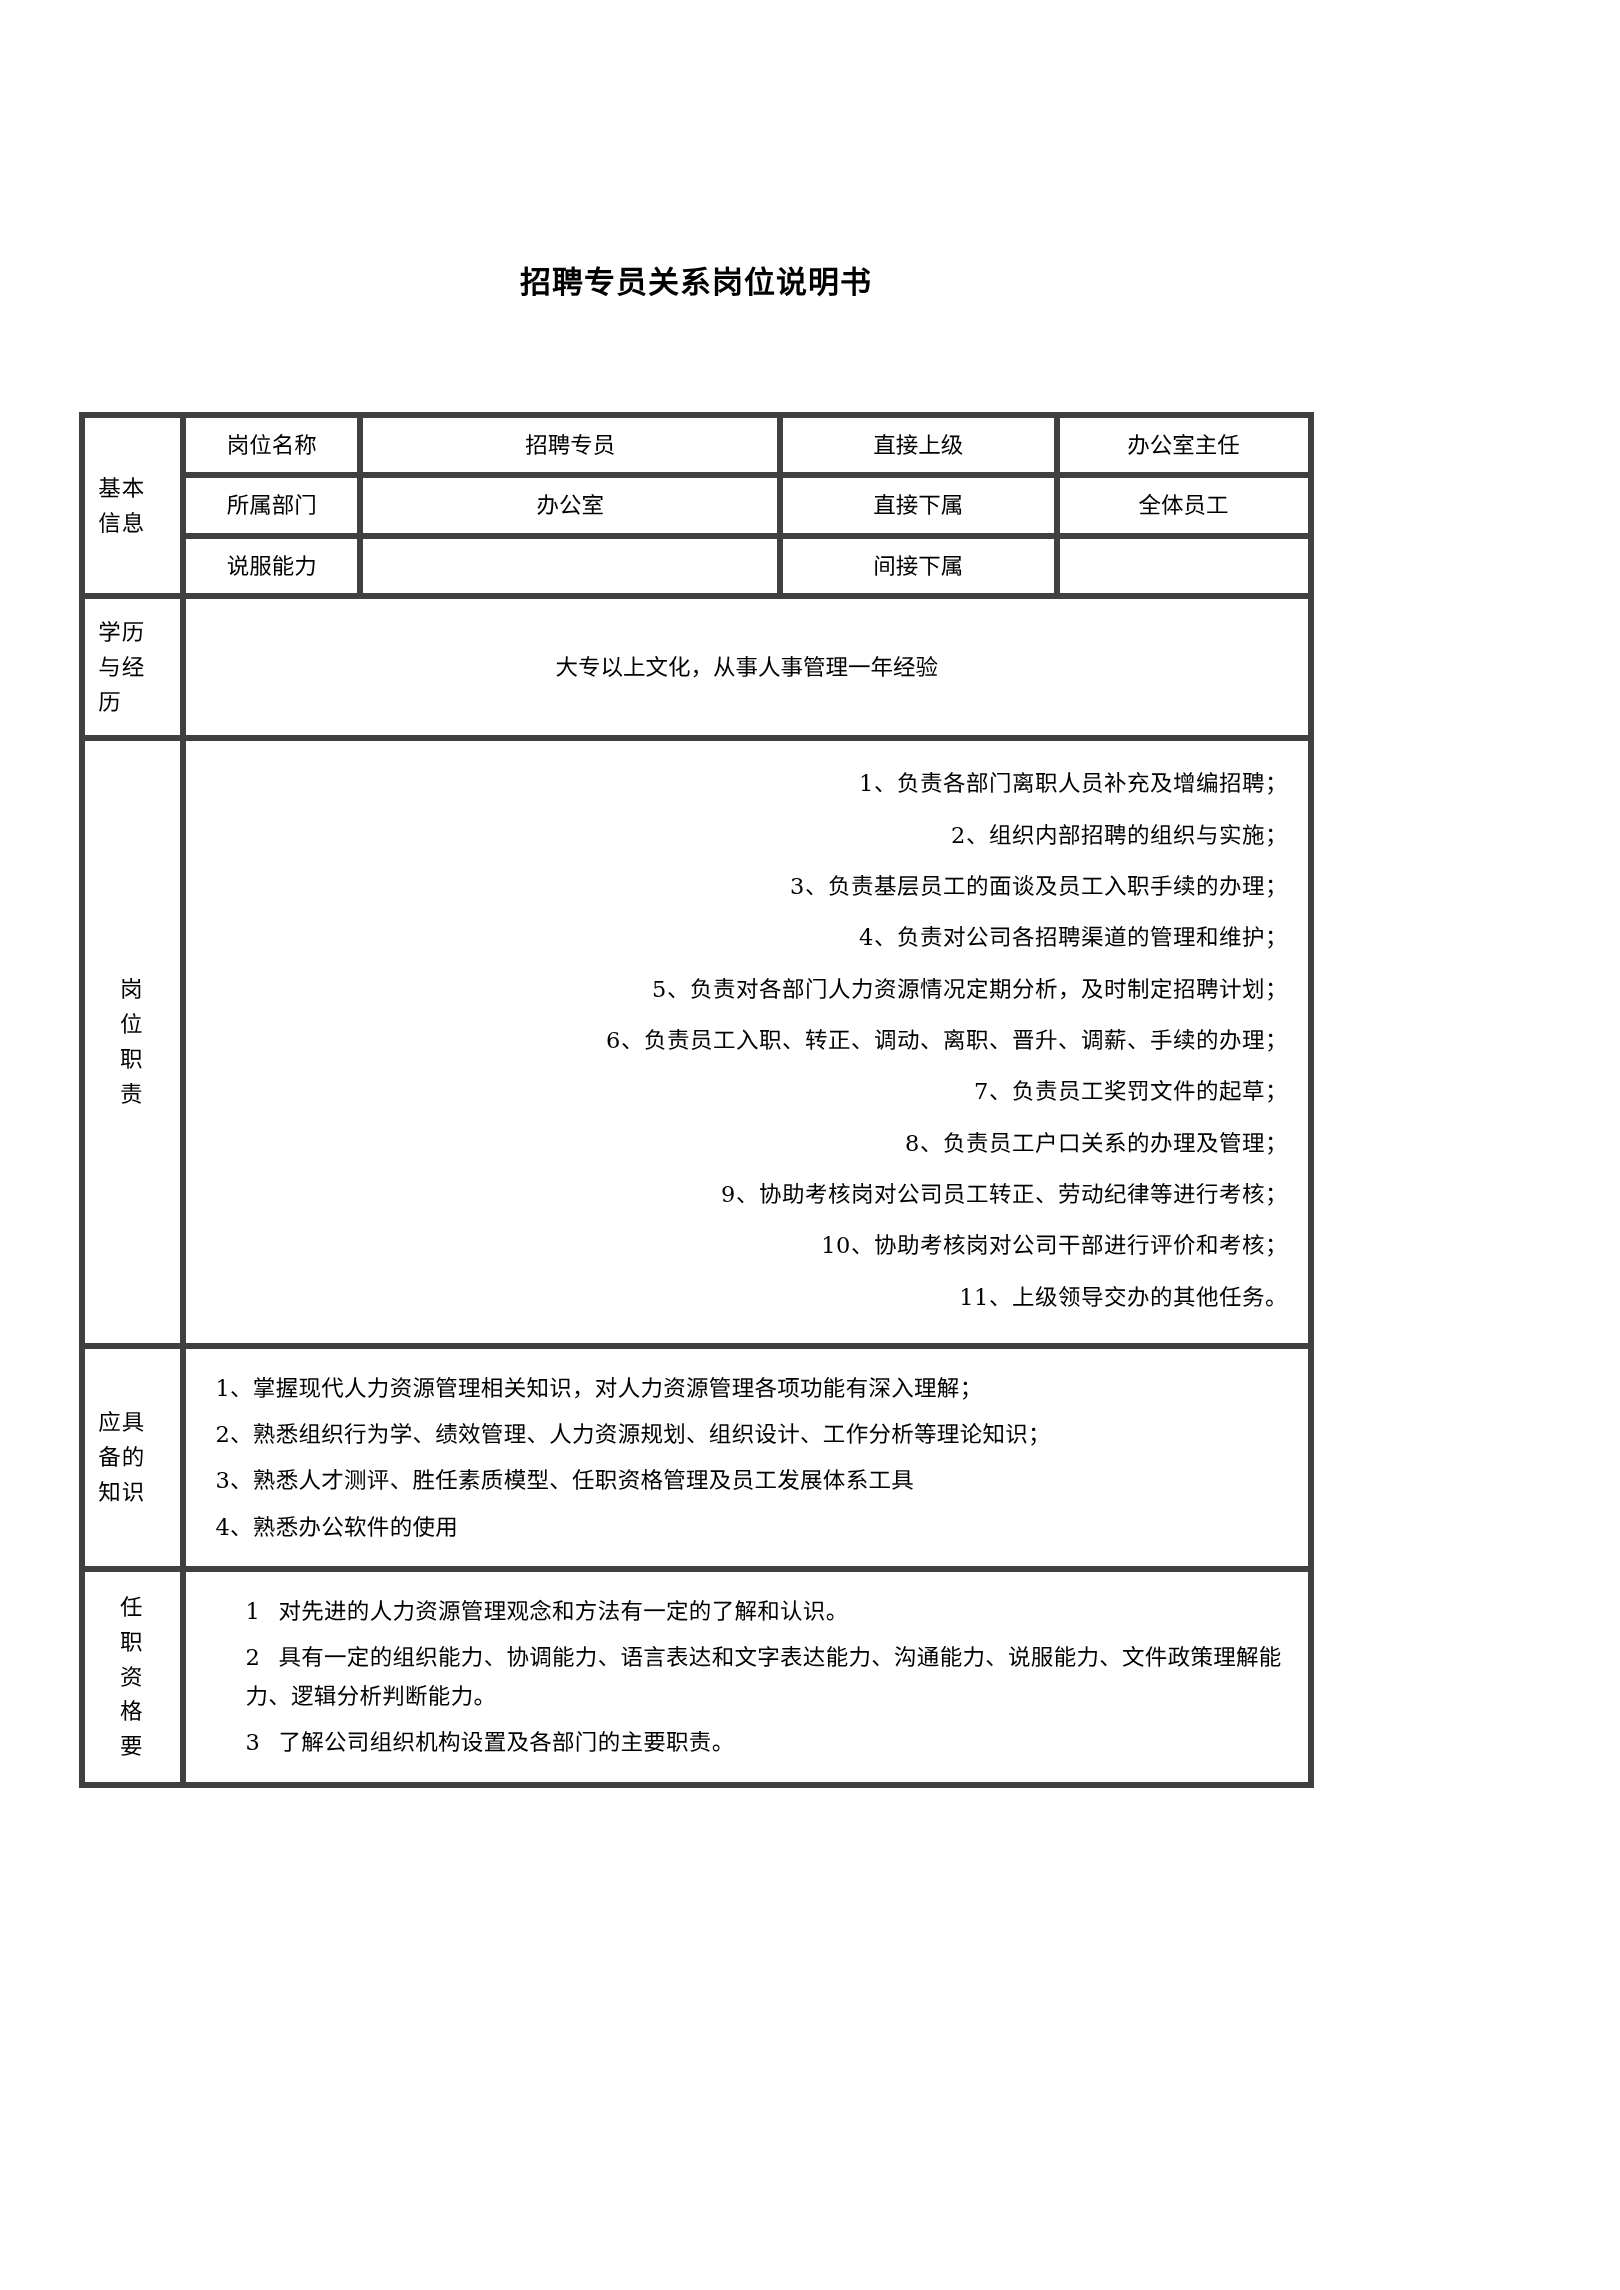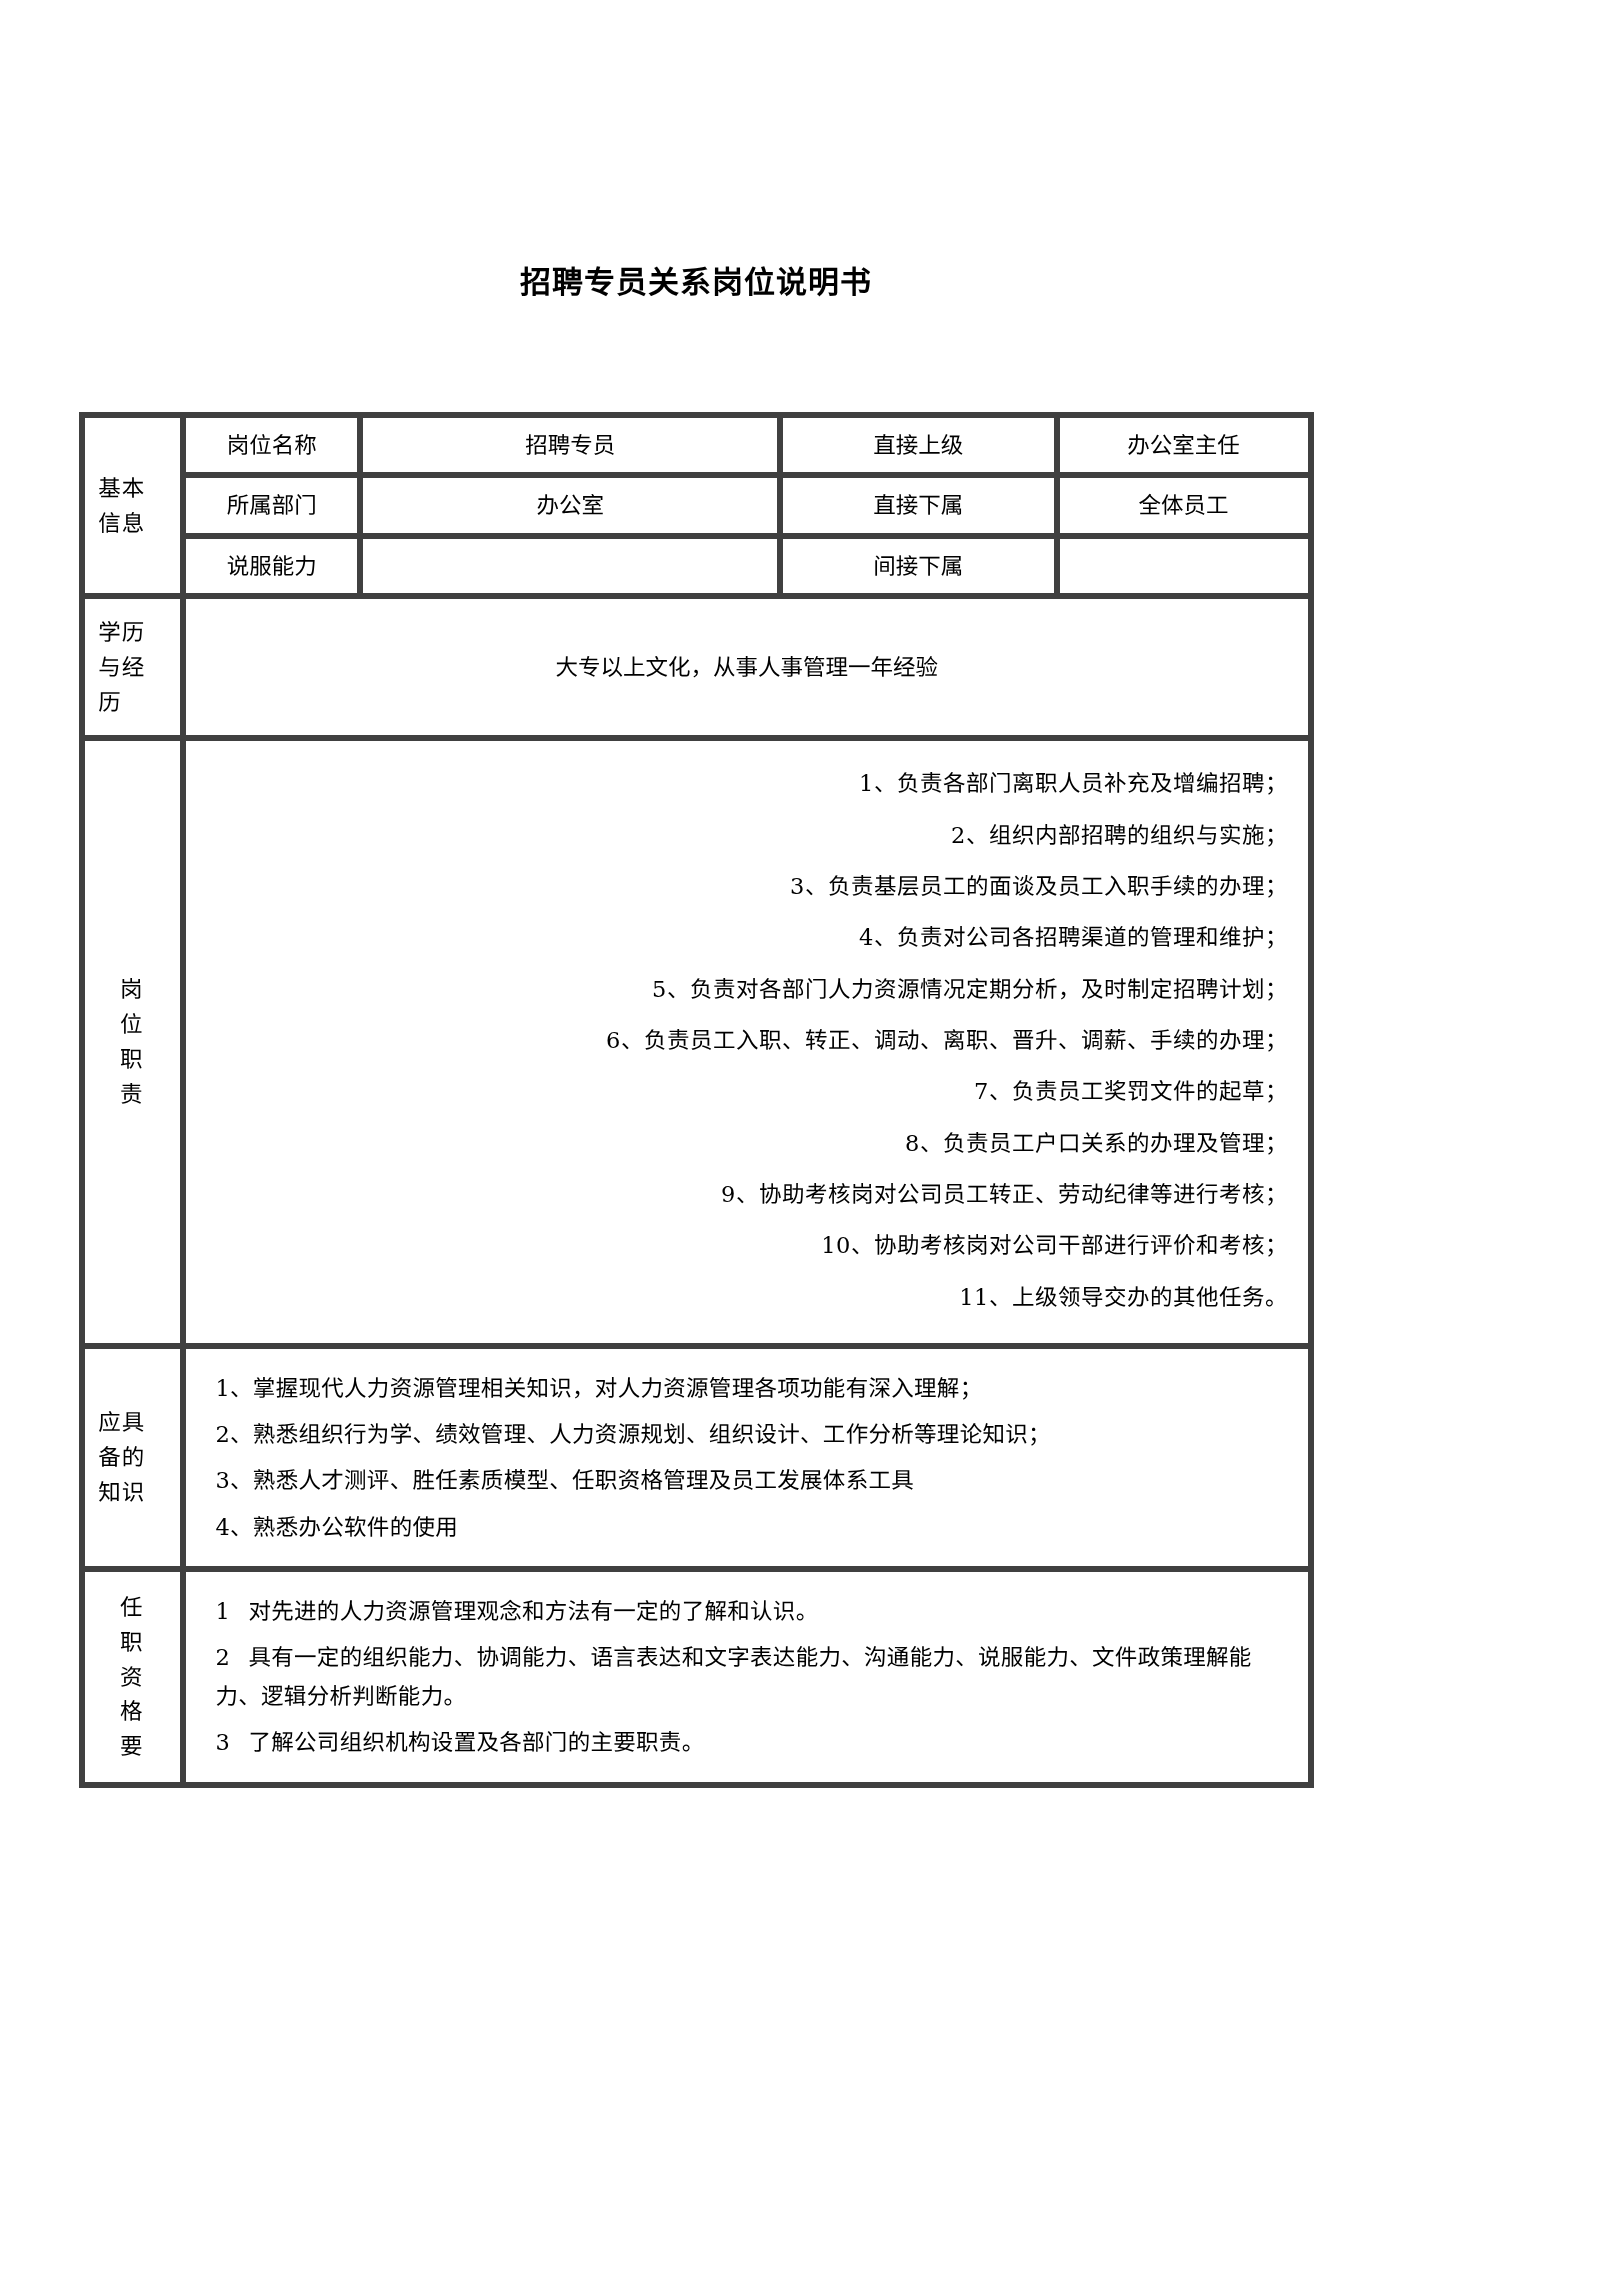--- a/index.html
+++ b/index.html
@@ -95,20 +95,21 @@
   .qual-list {
     margin: 0;
     padding: 5.9px 5.9px 5.9px 15.7px;
     list-style: none;
   }
   .qual-list li {
     font-size: 22.5px;
     line-height: 1.72;
     padding: 3.9px 0;
     letter-spacing: 0.3px;
+    margin-left: 30px;
   }
   .qual-list li .num {
     display: inline-block;
     min-width: 33px;
   }
   .cell-top {
     vertical-align: top;
   }
 </style>
 </head>

